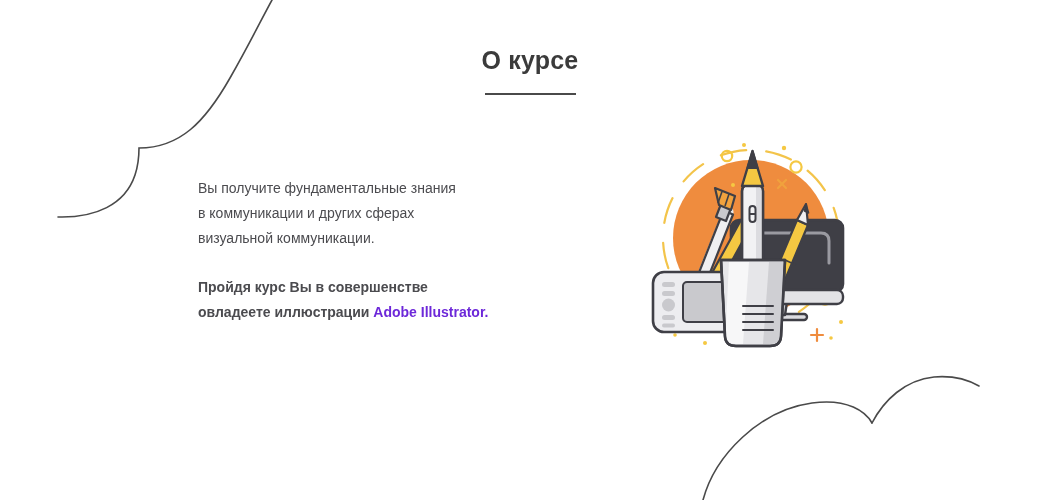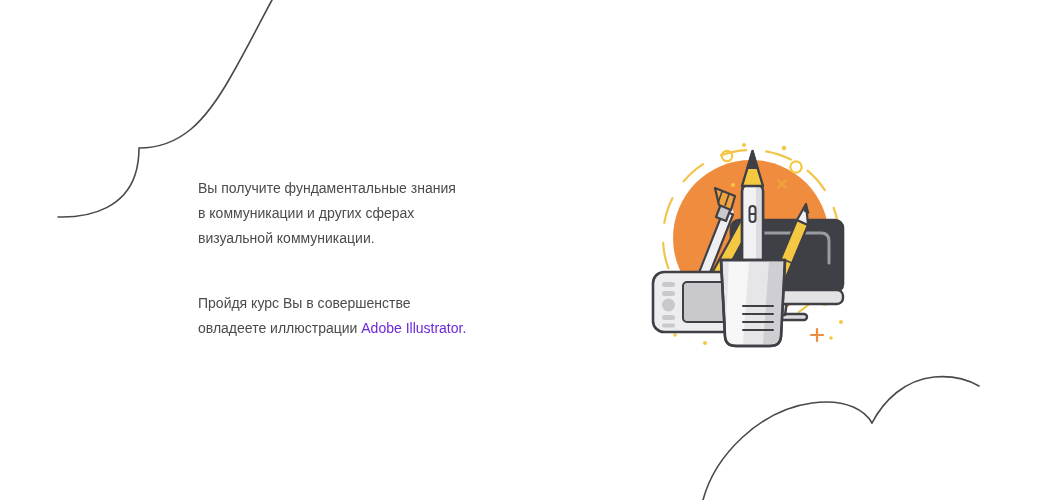--- a/index.html
+++ b/index.html
@@ -59,21 +59,22 @@
     width: 360px;
   }
   .copy-para {
     margin: 0;
     font-size: 14px;
     line-height: 25px;
     color: #4b4b4f;
     white-space: nowrap;
   }
   #copy-para-2 {
-    margin-top: 40px;
+    margin-top: 24px;
+    font-weight: bold;
   }
   .brand-name {
     color: #6d28d9;
   }
 
   
   #illustration {
     position: absolute;
     left: 645px;
     top: 132px;
@@ -92,20 +93,24 @@
 <div id="page">
 
   <svg class="decor-svg" viewBox="0 0 1060 500" xmlns="http://www.w3.org/2000/svg">
 
     <path d="M 58 217 C 95 218 125 205 135 175 C 139 163 139 155 139 148 C 180 148 205 122 230 78 C 250 43 262 18 272 0" fill="none" stroke="#4a4a4a" stroke-width="1.6" stroke-linecap="round"></path>
 
     <path d="M 703 500 C 715 455 760 410 812 403 C 848 398 866 412 872 423" fill="none" stroke="#4a4a4a" stroke-width="1.6" stroke-linecap="round"></path>
     <path d="M 872 423 C 884 400 905 380 934 377 C 958 375 972 382 979 386" fill="none" stroke="#4a4a4a" stroke-width="1.6" stroke-linecap="round"></path>
   </svg>
 
+  <div id="heading-block">
+    <h1 id="section-title">О курсе</h1>
+    <div id="title-underline"></div>
+  </div>
 
   <div id="copy-block">
     <p class="copy-para">
       <span>Вы получите фундаментальные знания</span><br>
       <span>в коммуникации и других сферах</span><br>
       <span>визуальной коммуникации.</span>
     </p>
     <p class="copy-para" id="copy-para-2">
       <span>Пройдя курс Вы в совершенстве</span><br>
       <span>овладеете иллюстрации </span><span class="brand-name">Adobe Illustrator.</span>

